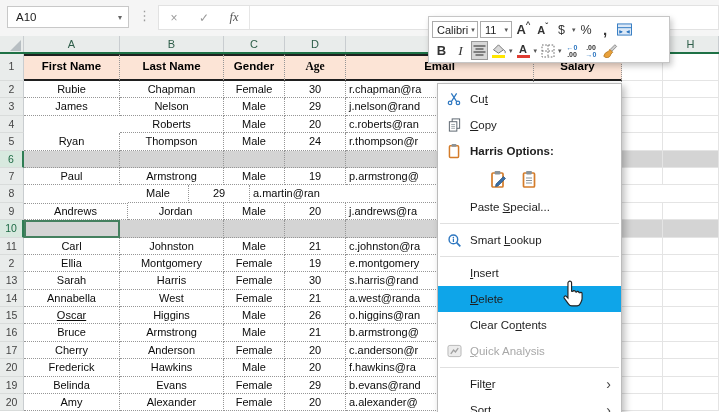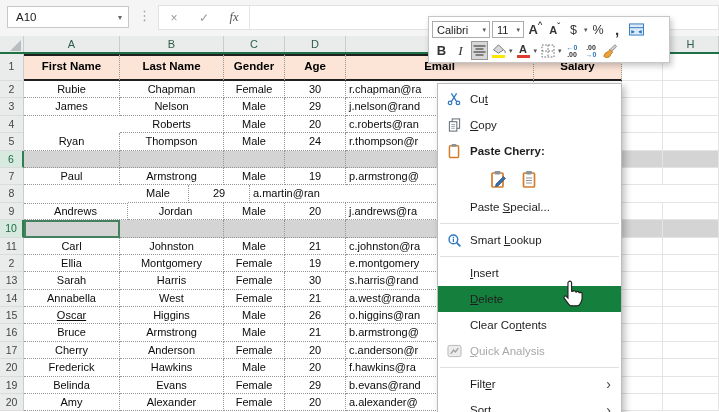--- a/index.html
+++ b/index.html
@@ -51,21 +51,21 @@
   .c.active{background:#fff;border:2px solid #45805f;}
 
   
   .mtb{position:absolute;left:428px;top:16px;width:242px;height:47px;background:#fff;
        border:1px solid #c6c6c6;box-shadow:2px 3px 6px rgba(0,0,0,.22);z-index:25;
        box-sizing:border-box;padding:2px 3px;}
   .mtr{display:flex;align-items:center;height:21px;}
   .combo{border:1px solid #ababab;background:#fff;height:17px;font-size:11px;color:#222;
          display:flex;align-items:center;padding:0 3px 0 4px;box-sizing:border-box;margin-right:2px;}
   .combo .dd{margin-left:auto;font-size:7px;color:#555;padding-left:3px;}
-  .fontc{width:58px;}
+  .fontc{width:46px;}
   .sizec{width:32px;}
   .tbtn{display:flex;align-items:center;justify-content:center;min-width:17px;height:19px;
         font-size:12.5px;color:#333;position:relative;margin:0 1px;box-sizing:border-box;}
   .dd2{font-size:7px;color:#555;margin:0 1px;}
   .af{font-weight:bold;font-size:13px;}
   .af .caret{font-size:8px;position:relative;top:-5px;left:0;color:#333;}
   .af2{font-size:11px;font-weight:bold;}
   .af2 .caret{font-size:8px;position:relative;top:-4px;color:#333;}
   .comma{font-weight:bold;font-size:15px;line-height:10px;}
   .bold-b{font-weight:bold;font-size:13px;}
@@ -78,21 +78,21 @@
   .dec .ar{color:#2e77c0;}
 
   
   .menu{position:absolute;left:437px;top:83px;width:185px;background:#fff;
         border:1px solid #bbb;box-shadow:3px 3px 7px rgba(0,0,0,.25);z-index:30;
         box-sizing:border-box;padding:2px 0;font-size:11.5px;color:#1e1e1e;}
   .mi{height:26px;display:flex;align-items:center;position:relative;}
   .mi .ic{width:32px;flex:0 0 32px;display:flex;justify-content:center;align-items:center;}
   .mi .lbl{white-space:nowrap;}
   .mi.b .lbl{font-weight:bold;}
-  .mi.hl{background:#15803d;}
+  .mi.hl{background:#0ea5e9;}
   .mi.dis{color:#a8a8a8;}
   .mi .chev{position:absolute;right:10px;font-size:14px;color:#444;line-height:10px;}
   .msep{height:1px;background:#e0e0e0;margin:3px 2px;}
   .icon-row{height:30px;display:flex;align-items:center;padding-left:52px;gap:14px;}
   .pic{display:flex;}
   .mn{text-decoration:underline;}
 
   .cursor{position:absolute;left:561px;top:280px;z-index:40;}
 </style>
 </head>
@@ -127,21 +127,21 @@
       <div class="collet" style="flex: 0 0 41px;">G</div>
       <div class="collet" style="flex: 1 1 0%;">H</div>
     </div>
 
   <div class="grid">
       <div class="row hdr">
         <div class="rn">1</div>
         <div class="c" style="flex: 0 0 96px;">First Name</div>
         <div class="c" style="flex: 0 0 104px;">Last Name</div>
         <div class="c" style="flex: 0 0 61px;">Gender</div>
-        <div class="c" style="flex: 0 0 61px;">Age</div>
+        <div class="c" style="flex: 0 0 61px; font-family: Liberation Serif, serif;">Age</div>
         <div class="c" style="flex: 0 0 188px;">Email</div>
         <div class="c" style="flex: 0 0 88px;">Salary</div>
         <div class="filler" style="flex: 0 0 41px;"></div>
         <div class="filler" style="flex: 1 1 0%;"></div>
       </div>
       <div class="row">
         <div class="rn">2</div>
         <div class="c" style="flex: 0 0 96px;">Rubie</div>
         <div class="c" style="flex: 0 0 104px;">Chapman</div>
         <div class="c" style="flex: 0 0 61px;">Female</div>
@@ -454,21 +454,21 @@
         </span>
         <span class="lbl"><span class="mn">C</span>opy</span>
       </div>
       <div class="mi b">
         <span class="ic">
           <svg width="14" height="16" viewBox="0 0 16 18">
             <rect x="2.8" y="3" width="10.4" height="13.4" rx="1" fill="#fff" stroke="#d47c2a" stroke-width="1.7"></rect>
             <rect x="5.2" y="1" width="5.6" height="3.2" rx="0.8" fill="#8a9399"></rect>
           </svg>
         </span>
-        <span class="lbl">Paste Cherry:</span>
+        <span class="lbl">Harris Options:</span>
       </div>
       <div class="icon-row">
         <span class="pic">
           <svg width="17" height="19" viewBox="0 0 17 19">
             <rect x="2" y="3" width="11" height="14" rx="1" fill="#fff" stroke="#d47c2a" stroke-width="1.7"></rect>
             <rect x="4.6" y="1" width="5.8" height="3.4" rx="0.8" fill="#8a9399"></rect>
             <path d="M6 14 L13.5 6.5 L15.5 8.5 L8 16 L5.5 16.5 z" fill="#3a6ea5" stroke="#2b517a" stroke-width="0.7"></path>
           </svg>
         </span>
         <span class="pic">

